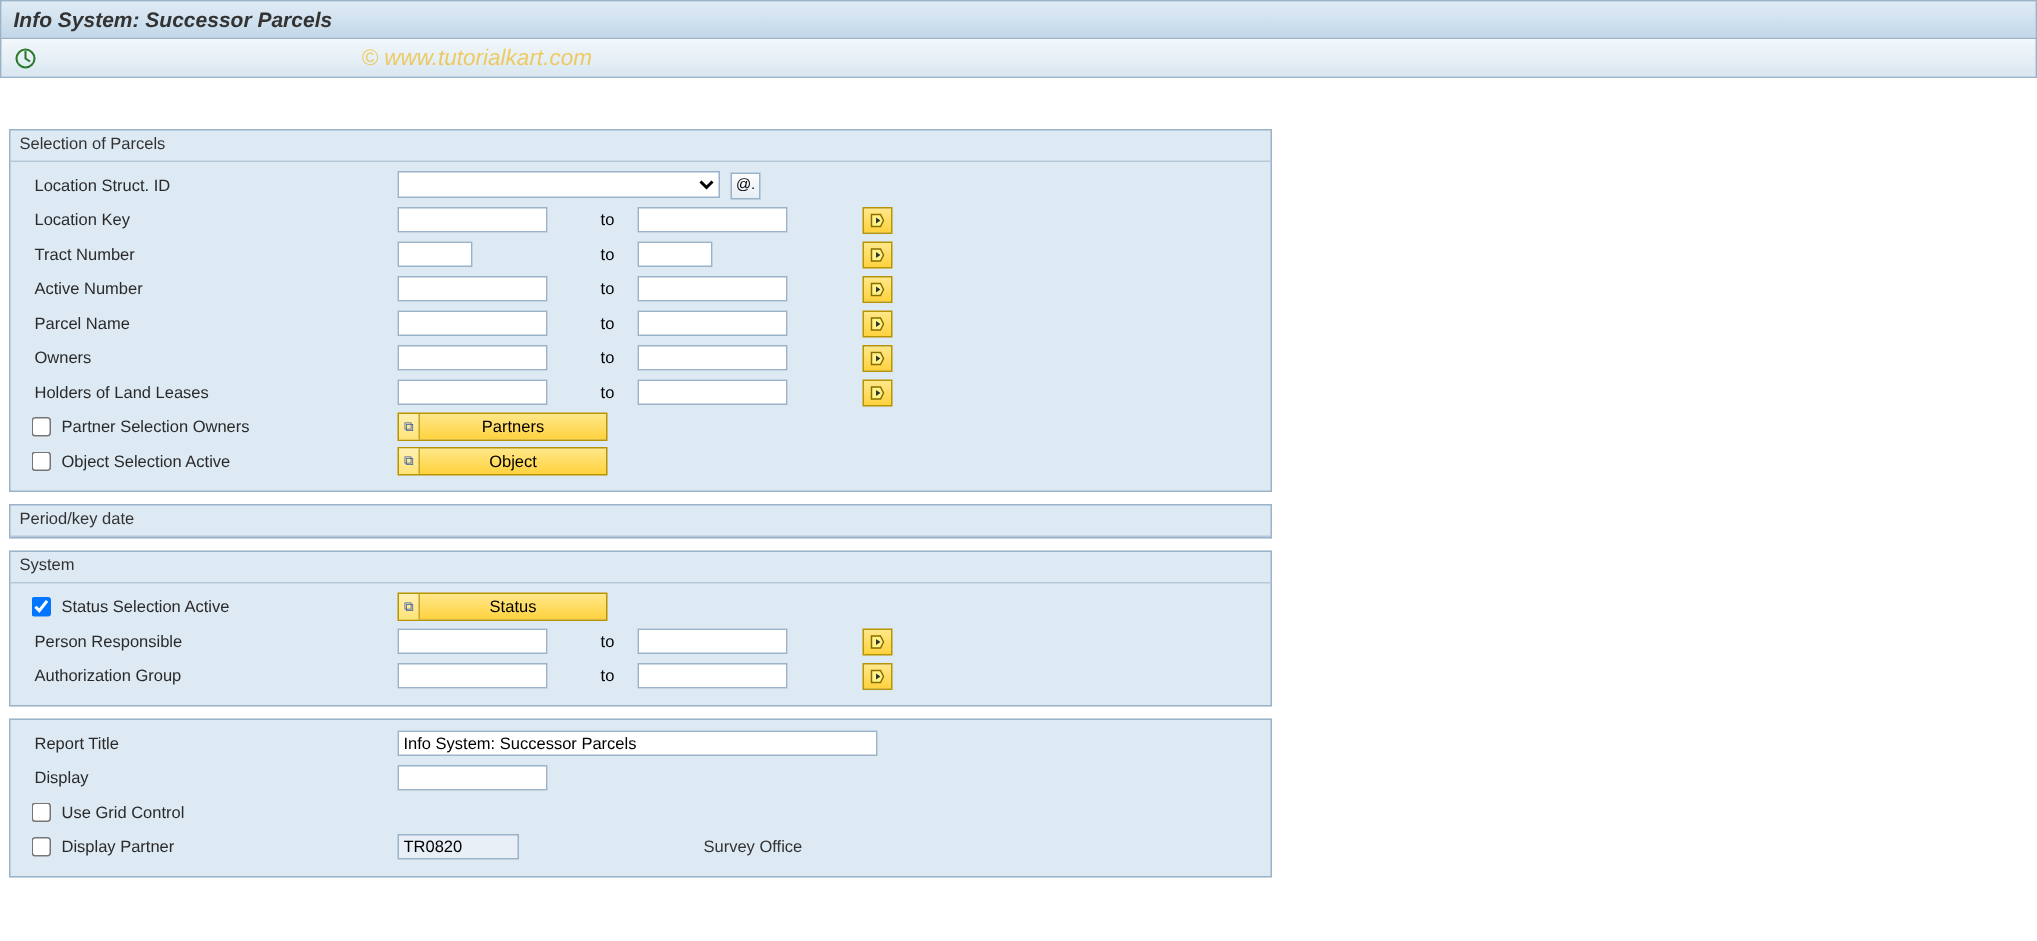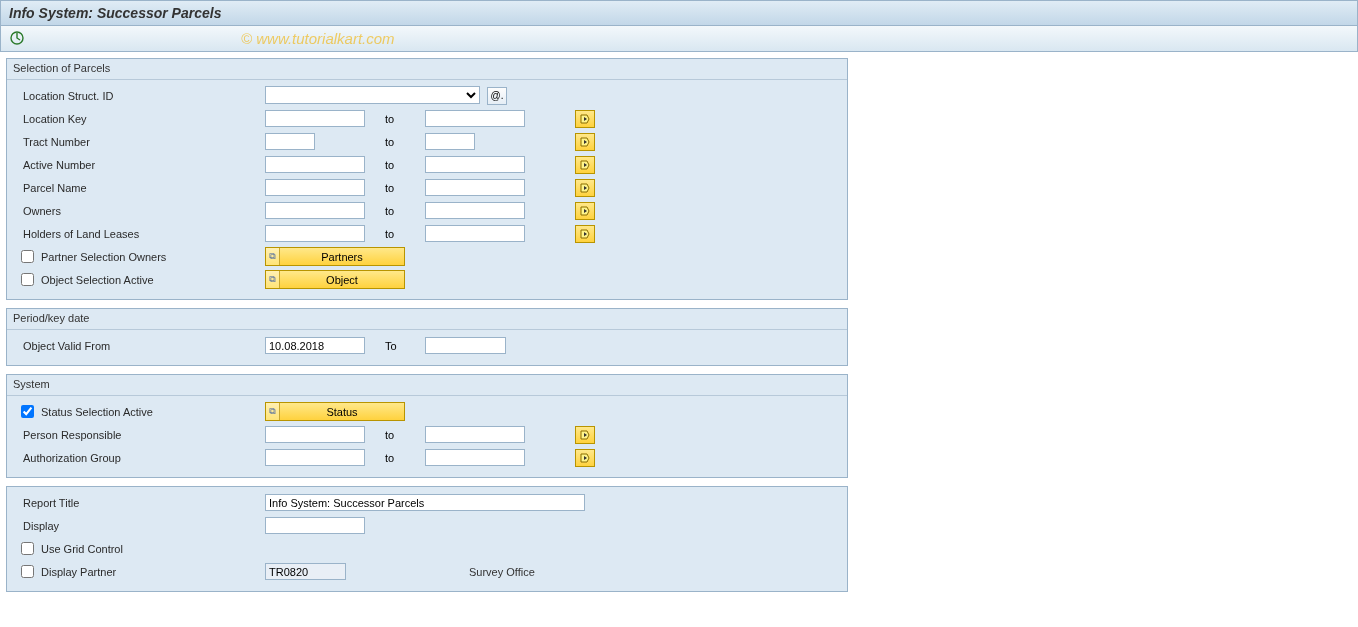--- a/index.html
+++ b/index.html
@@ -21,36 +21,38 @@
     color: #333;
   }
   .toolbar {
     background: linear-gradient(#f3f8fb, #d9e7f1);
     border: 1px solid #9ab3c9;
     border-top: none;
     padding: 4px 8px;
     position: relative;
     height: 26px;
     display: flex;
+    align-items: center;
   }
   .toolbar .exec-icon {
     width: 16px; height: 16px;
     display: inline-flex; align-items: center; justify-content: center;
     cursor: pointer;
   }
   .toolbar .watermark {
     position: absolute;
     left: 240px;
     color: #f2b200;
     opacity: .6;
     font-size: 15px;
     font-style: italic;
   }
   .content {
     padding: 6px;
+    margin-top: 28px;
   }
   .group {
     border: 1px solid #9ab3c9;
     background: #dde9f3;
     margin-bottom: 8px;
     width: 842px;
     position: relative;
   }
   .group-title {
     font-size: 11px;
@@ -70,21 +72,21 @@
   .label {
     width: 250px;
     padding-left: 8px;
     color: #2a2a2a;
     display: flex;
     align-items: center;
     gap: 4px;
   }
   .label input[type=checkbox] { margin: 0 3px 0 -2px; }
   .from-cell { width: 120px; }
-  .to-label { width: 40px; text-align: left; }
+  .to-label { width: 40px; text-align: center; }
   .to-cell { width: 120px; }
   .more-cell { width: 50px; padding-left: 30px; }
 
   input.txt {
     height: 17px;
     border: 1px solid #9ab3c9;
     background: #fff;
     font-size: 11px;
     padding: 0 3px;
   }
@@ -286,28 +288,20 @@
             <span class="btxt">Object</span>
           </span>
         </div>
       </div>
 
     </div>
   </div>
 
   <div class="group">
     <div class="group-title">Period/key date</div>
-    <div class="group-body">
-      <div class="row">
-        <div class="label">Object Valid From</div>
-        <div class="from-cell"><input class="txt w100" value="10.08.2018" style=""></div>
-        <div class="to-label">To</div>
-        <div class="to-cell"><input class="txt w70" style=""></div>
-      </div>
-    </div>
   </div>
 
   <div class="group">
     <div class="group-title">System</div>
     <div class="group-body">
       <div class="row">
         <div class="label">
           <input type="checkbox" checked="" style="">
           <span>Status Selection Active</span>
         </div>

